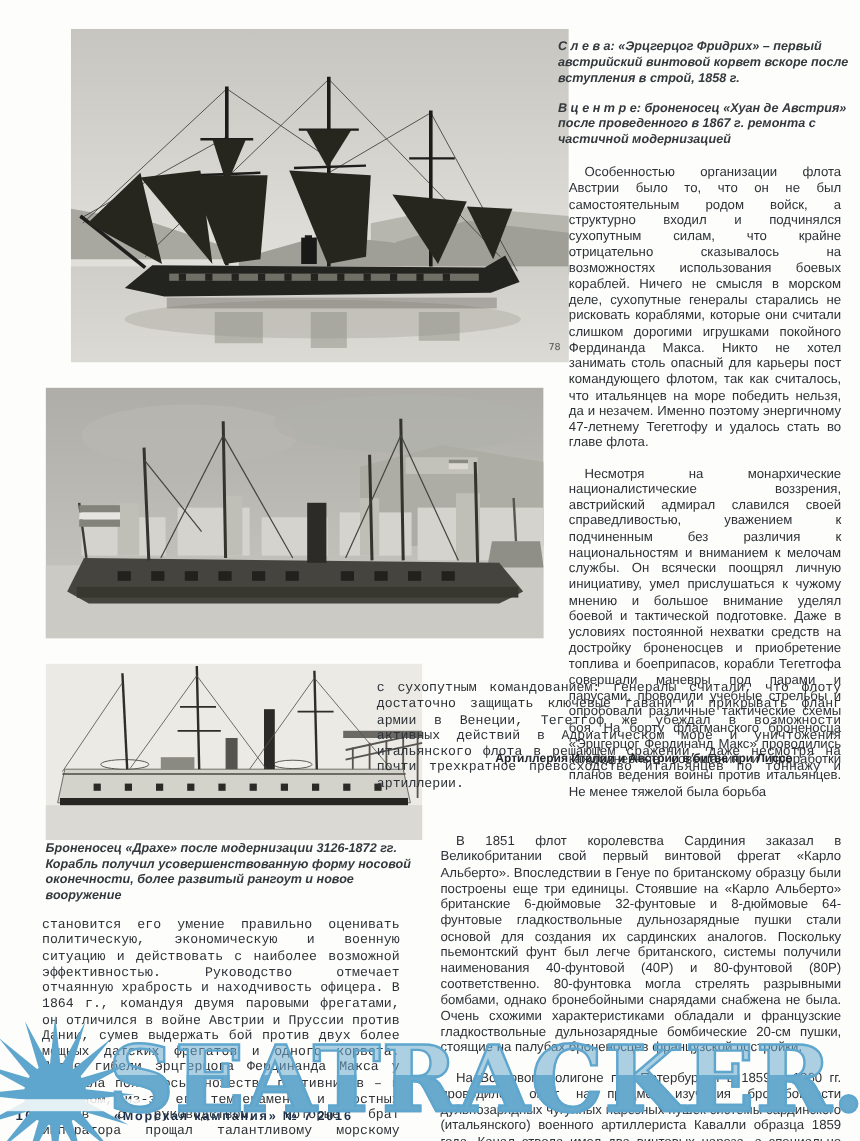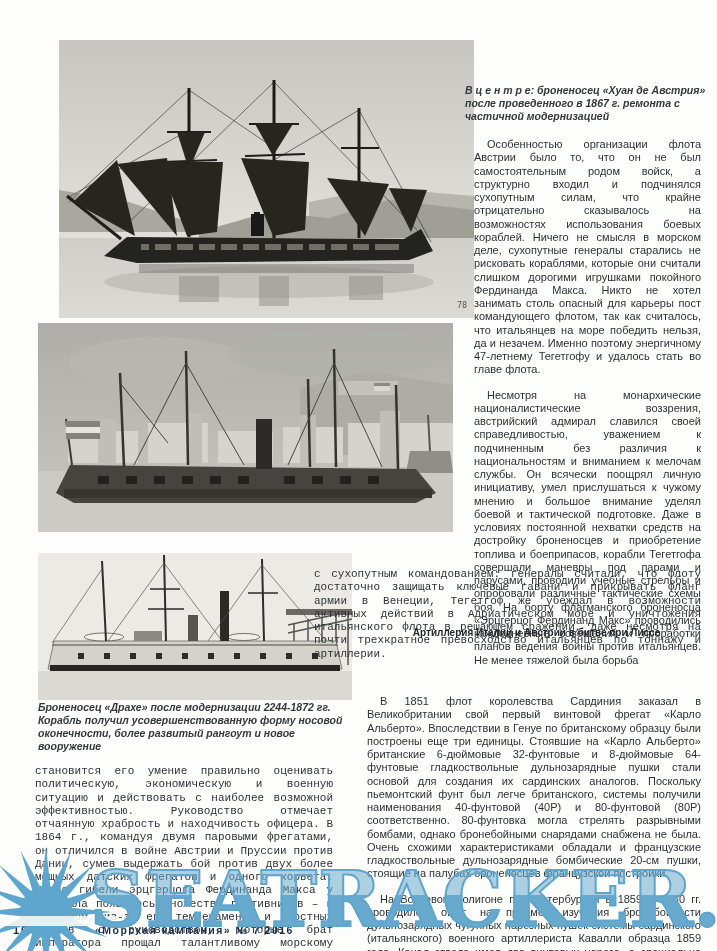--- a/index.html
+++ b/index.html
@@ -42,21 +42,21 @@
     -webkit-background-clip:text; background-clip:text;
     -webkit-text-stroke:2px #5ea6cd;
   }
   .wm-sun{position:absolute; left:-24px; top:842px; z-index:6;}
 </style>
 </head>
 <body>
 
 <div class="page">
 
-  <div class="photo" style="left:38px; top:40px;padding-left:21px;">
+  <div class="photo" style="left:38px; top:24px;padding-left:21px;">
     <svg width="415" height="278" viewBox="0 0 415 278">
       <defs>
         <linearGradient id="sky1" x1="0" y1="0" x2="0" y2="1">
           <stop offset="0" stop-color="#c6c5c0"></stop>
             <stop offset="0.6" stop-color="#dedcd7"></stop>
             <stop offset="1" stop-color="#e9e7e2"></stop>
         </linearGradient>
         <linearGradient id="sea1" x1="0" y1="0" x2="0" y2="1">
           <stop offset="0" stop-color="#cfcec8"></stop>
             <stop offset="1" stop-color="#dcdad4"></stop>
@@ -254,22 +254,23 @@
       <g stroke="#55544e" stroke-width="0.7">
         <line x1="64" y1="16" x2="14" y2="90"></line>
           <line x1="126" y1="10" x2="70" y2="88"></line>
         <line x1="126" y1="10" x2="184" y2="88"></line>
           <line x1="224" y1="12" x2="170" y2="88"></line>
         <line x1="224" y1="12" x2="288" y2="88"></line>
       </g>
     </svg>
   </div>
 
+  <div class="cap" style="left:465px; top:33px; width:248px;">С л е в а: «Эрцгерцог Фридрих» – первый австрийский винтовой корвет вскоре после вступления в строй, 1858 г.</div>
   <div class="cap" style="left:465px; top:84px; width:248px;">В  ц е н т р е: броненосец «Хуан де Австрия» после проведенного в 1867 г. ремонта с частичной модернизацией</div>
-  <div class="cap" style="left:38px; top:701px; width:310px;">Броненосец «Драхе» после модернизации 2244-1872 гг. Корабль получил усовершенствованную форму носовой оконечности, более развитый рангоут и новое вооружение</div>
+  <div class="cap" style="left:38px; top:701px; width:310px;">Броненосец «Драхе» после модернизации 3126-1872 гг. Корабль получил усовершенствованную форму носовой оконечности, более развитый рангоут и новое вооружение</div>
 
   <div class="body-text" style="left:462px; top:126px; width:251px;">
     <p>Особенностью организации флота Австрии было то, что он не был самостоятельным родом войск, а структурно входил и подчинялся сухопутным силам, что крайне отрицательно сказывалось на возможностях использования боевых кораблей. Ничего не смысля в морском деле, сухопутные генералы старались не рисковать кораблями, которые они считали слишком дорогими игрушками покойного Фердинанда Макса. Никто не хотел занимать столь опасный для карьеры пост командующего флотом, так как считалось, что итальянцев на море победить нельзя, да и незачем. Именно поэтому энергичному 47-летнему Тегетгофу и удалось стать во главе флота.</p>
     <p>Несмотря на монархические националистические воззрения, австрийский адмирал славился своей справедливостью, уважением к подчиненным без различия к национальностям и вниманием к мелочам службы. Он всячески поощрял личную инициативу, умел прислушаться к чужому мнению и большое внимание уделял боевой и тактической подготовке. Даже в условиях постоянной нехватки средств на достройку броненосцев и приобретение топлива и боеприпасов, корабли Тегетгофа совершали маневры под парами и парусами, проводили учебные стрельбы и опробовали различные тактические схемы боя. На борту флагманского броненосца «Эрцгерцог Фердинанд Макс» проводились каждодневные совещания и проработки планов ведения войны против итальянцев. Не менее тяжелой была борьба</p>
   </div>
 
   <div class="body-text" style="left:302px; top:556px; width:411px;">
     <p class="noindent">с сухопутным командованием: генералы считали, что флоту достаточно защищать ключевые гавани и прикрывать фланг армии в Венеции, Тегетгоф же убеждал в возможности активных действий в Адриатическом море и уничтожения итальянского флота в решающем сражении, даже несмотря на почти трехкратное превосходство итальянцев по тоннажу и артиллерии.</p>
   </div>
 

